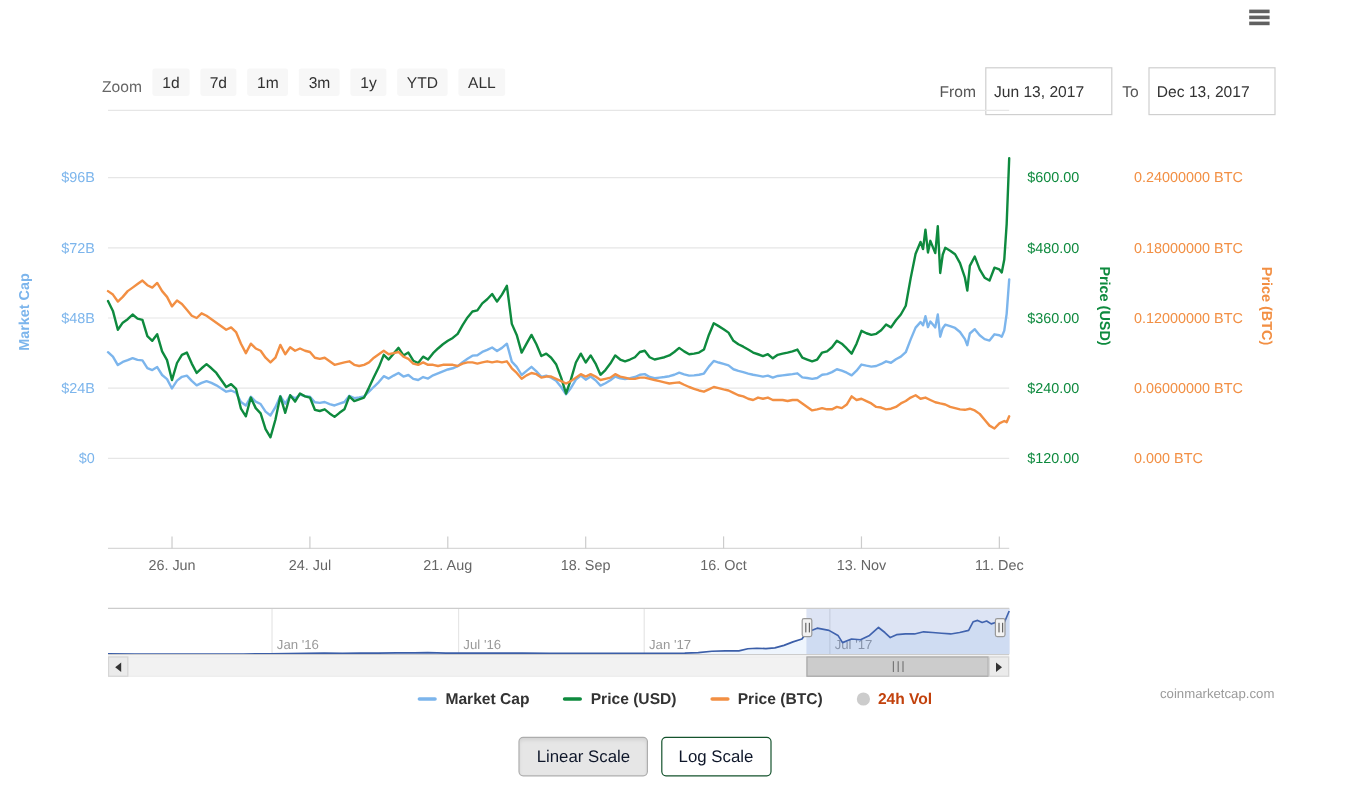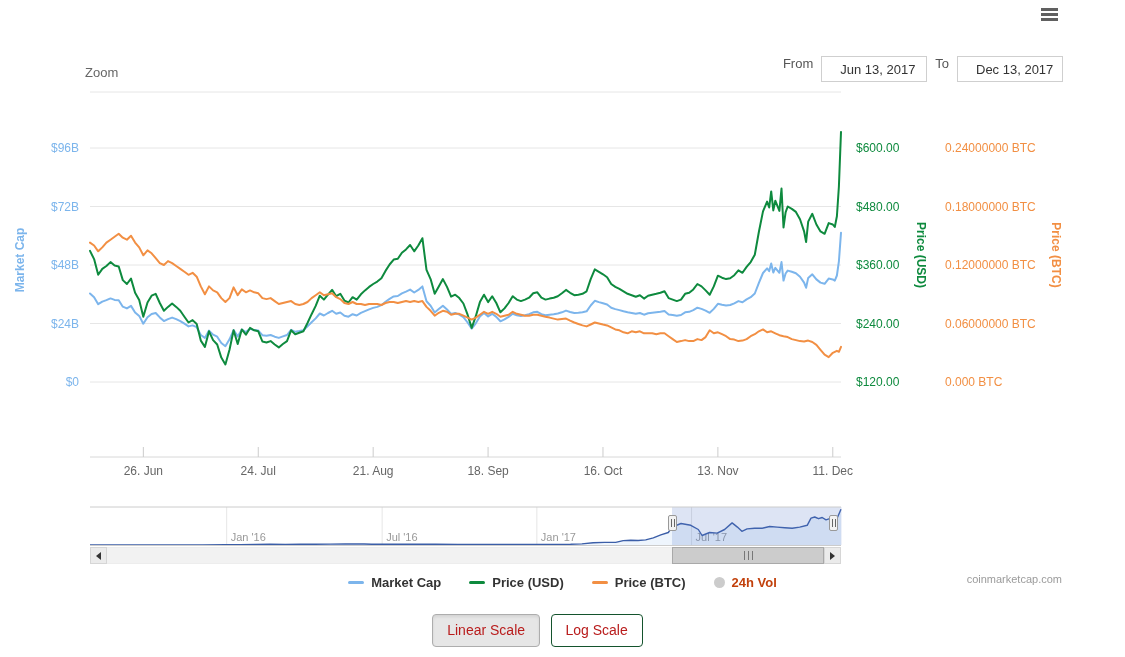--- a/index.html
+++ b/index.html
@@ -10,24 +10,24 @@
   }
   
   .title { position:absolute; left:14px; top:2px; font-size:23px; font-weight:500; color:#3a3a3a; letter-spacing:0.2px; }
   .burger { position:absolute; left:1041px; top:8px; width:18px; height:16px; cursor:pointer; }
   .burger span { display:block; width:17px; height:3px; background:#606060; margin-bottom:2px; }
   
   .zoom-row { position:absolute; left:85px; top:56px; height:24px; display:flex; align-items:flex-end; }
   .zoom-label { font-size:13px; color:#666; margin-right:9px; }
   .zoom-btn { font-family:"Liberation Sans",sans-serif; font-size:13px; color:#333; background:#f7f7f7; border:none;
               padding:5px 8px; margin-right:9px; border-radius:2px; cursor:pointer; line-height:1; }
-  .range-row { position:absolute; right:62px; top:56px; display:flex; align-items:flex-start; }
+  .range-row { position:absolute; right:62px; top:56px; display:flex; align-items:center; }
   .range-label { font-size:13px; color:#555; margin:0 8px; }
-  .range-input { width:106px; height:26px; border:1px solid #cfcfcf; font-family:"Liberation Sans",sans-serif;
-                 font-size:13px; color:#333; padding-left:18px; background:#fff; }
+  .range-input { width:106px; height:40px; border:1px solid #cfcfcf; font-family:"Liberation Sans",sans-serif;
+                 font-size:13px; color:#333; padding-left:6px; background:#fff; }
   
   svg.chart { position:absolute; left:0; top:0; width:1125px; height:657px; }
   
   .sb-track { position:absolute; left:90px; top:547px; width:751px; height:17px; background:#f2f2f2; border:1px solid #ededed; }
   .sb-thumb { position:absolute; left:672px; top:547px; width:152px; height:17px; background:#ccc; border:1px solid #a9a9a9;
               display:flex; align-items:center; justify-content:center; cursor:grab; }
   .sb-thumb i { display:block; width:1px; height:9px; background:#777; margin:0 1.5px; }
   .sb-arrow { position:absolute; top:547px; width:17px; height:17px; background:#ebebeb; border:1px solid #d6d6d6;
               display:flex; align-items:center; justify-content:center; cursor:pointer; }
   .sb-arrow.left { left:90px; }
@@ -41,39 +41,40 @@
   
   .legend { position:absolute; left:0; top:575px; width:1125px; display:flex; justify-content:center; align-items:center; }
   .legend-item { display:flex; align-items:center; margin:0 14px; cursor:pointer; }
   .legend-line { width:16px; height:3px; border-radius:2px; margin-right:7px; }
   .legend-dot { width:11px; height:11px; border-radius:50%; margin-right:7px; }
   .legend-text { font-size:13px; font-weight:bold; color:#333; }
   .legend-item.off .legend-text { color:#c2410c; }
   
   .watermark { position:absolute; right:63px; top:573px; font-size:11px; color:#9b9b9b; }
   .scale-row { position:absolute; left:0; top:614px; width:1075px; text-align:center; }
-  .scale-btn { font-family:"Liberation Sans",sans-serif; font-size:14px; color:#b91c1c; padding:7px 14px; border-radius:4px;
+  .scale-btn { font-family:"Liberation Sans",sans-serif; font-size:14px; color:#0f172a; padding:7px 14px; border-radius:4px;
                cursor:pointer; line-height:1.2; }
   .scale-btn.active { background:#e6e6e6; border:1px solid #adadad; box-shadow:inset 0 2px 3px rgba(0,0,0,0.08); }
   .scale-btn.plain { background:#fff; border:1px solid #14532d; margin-left:6px; }
 </style>
 </head>
 <body>
 
 <div class="page">
 
 
   <div class="burger">
     <span></span>
     <span></span>
     <span></span>
   </div>
 
   <div class="zoom-row">
     <span class="zoom-label">Zoom</span>
+    <span id="zoom-buttons"><button class="zoom-btn">1d</button><button class="zoom-btn">7d</button><button class="zoom-btn">1m</button><button class="zoom-btn">3m</button><button class="zoom-btn">1y</button><button class="zoom-btn">YTD</button><button class="zoom-btn">ALL</button></span>
   </div>
 
   <div class="range-row">
     <span class="range-label">From</span>
     <input class="range-input" value="Jun 13, 2017" style="">
     <span class="range-label">To</span>
     <input class="range-input" value="Dec 13, 2017" style="">
   </div>
 
   <svg class="chart" id="chart-svg" viewBox="0 0 1125 657" xmlns="http://www.w3.org/2000/svg">

